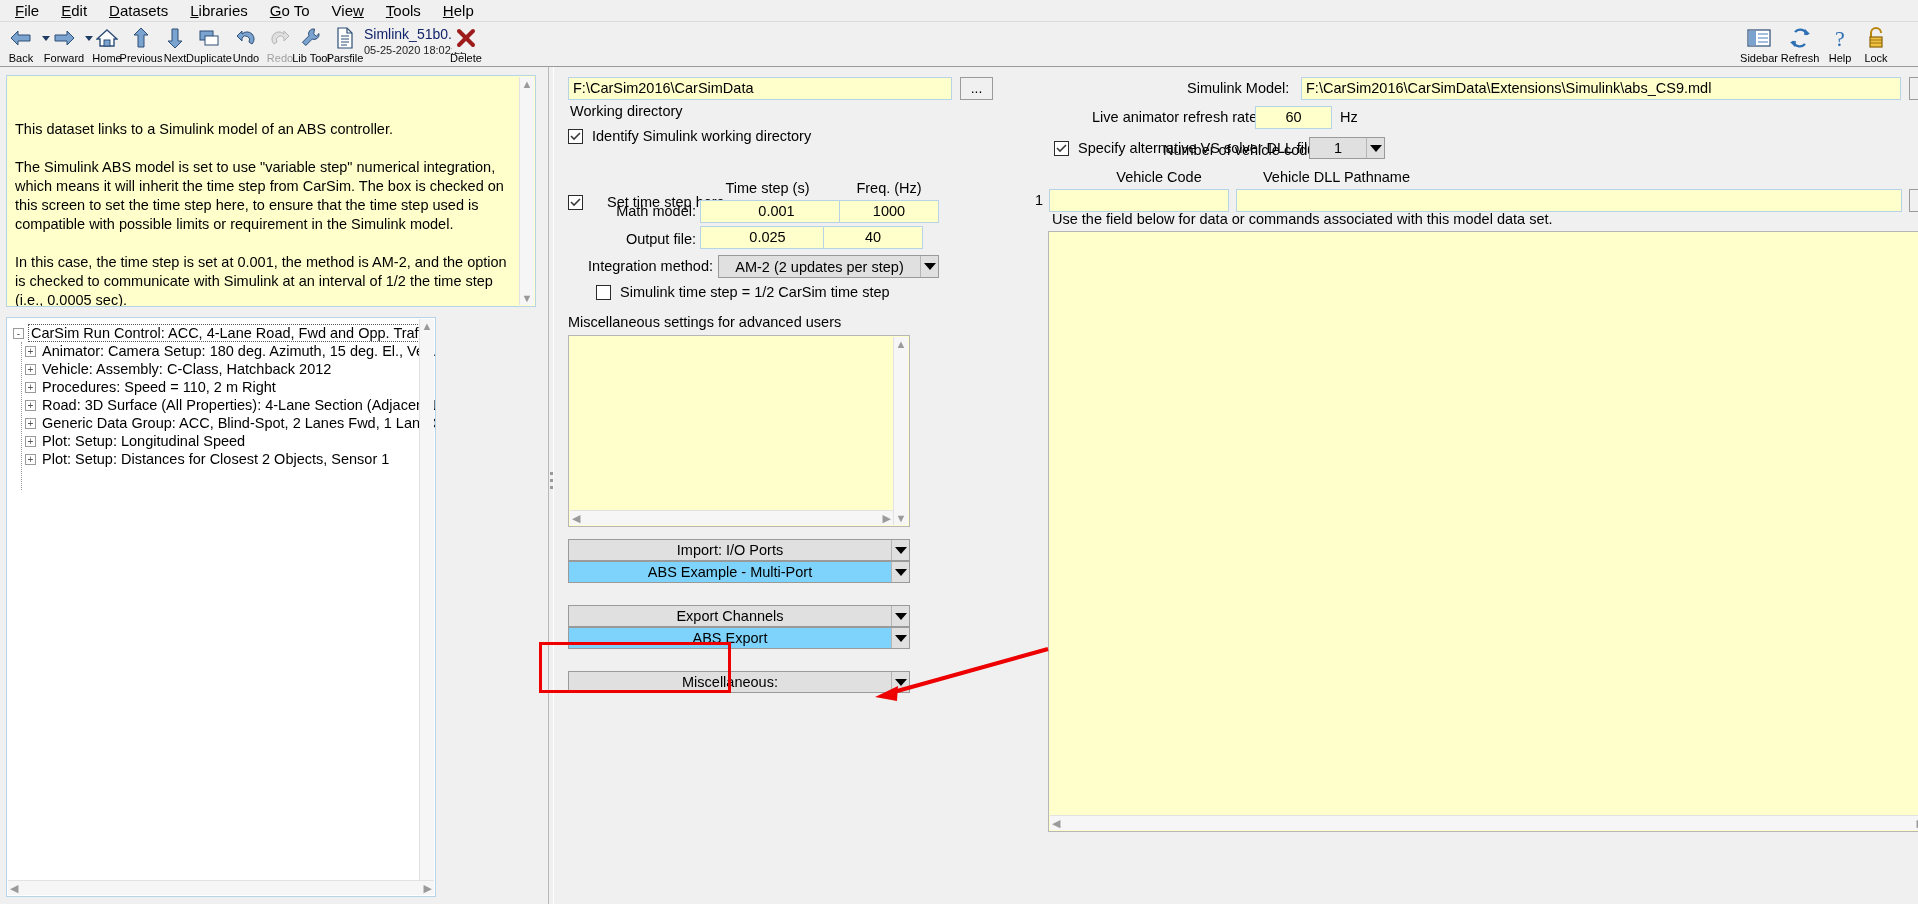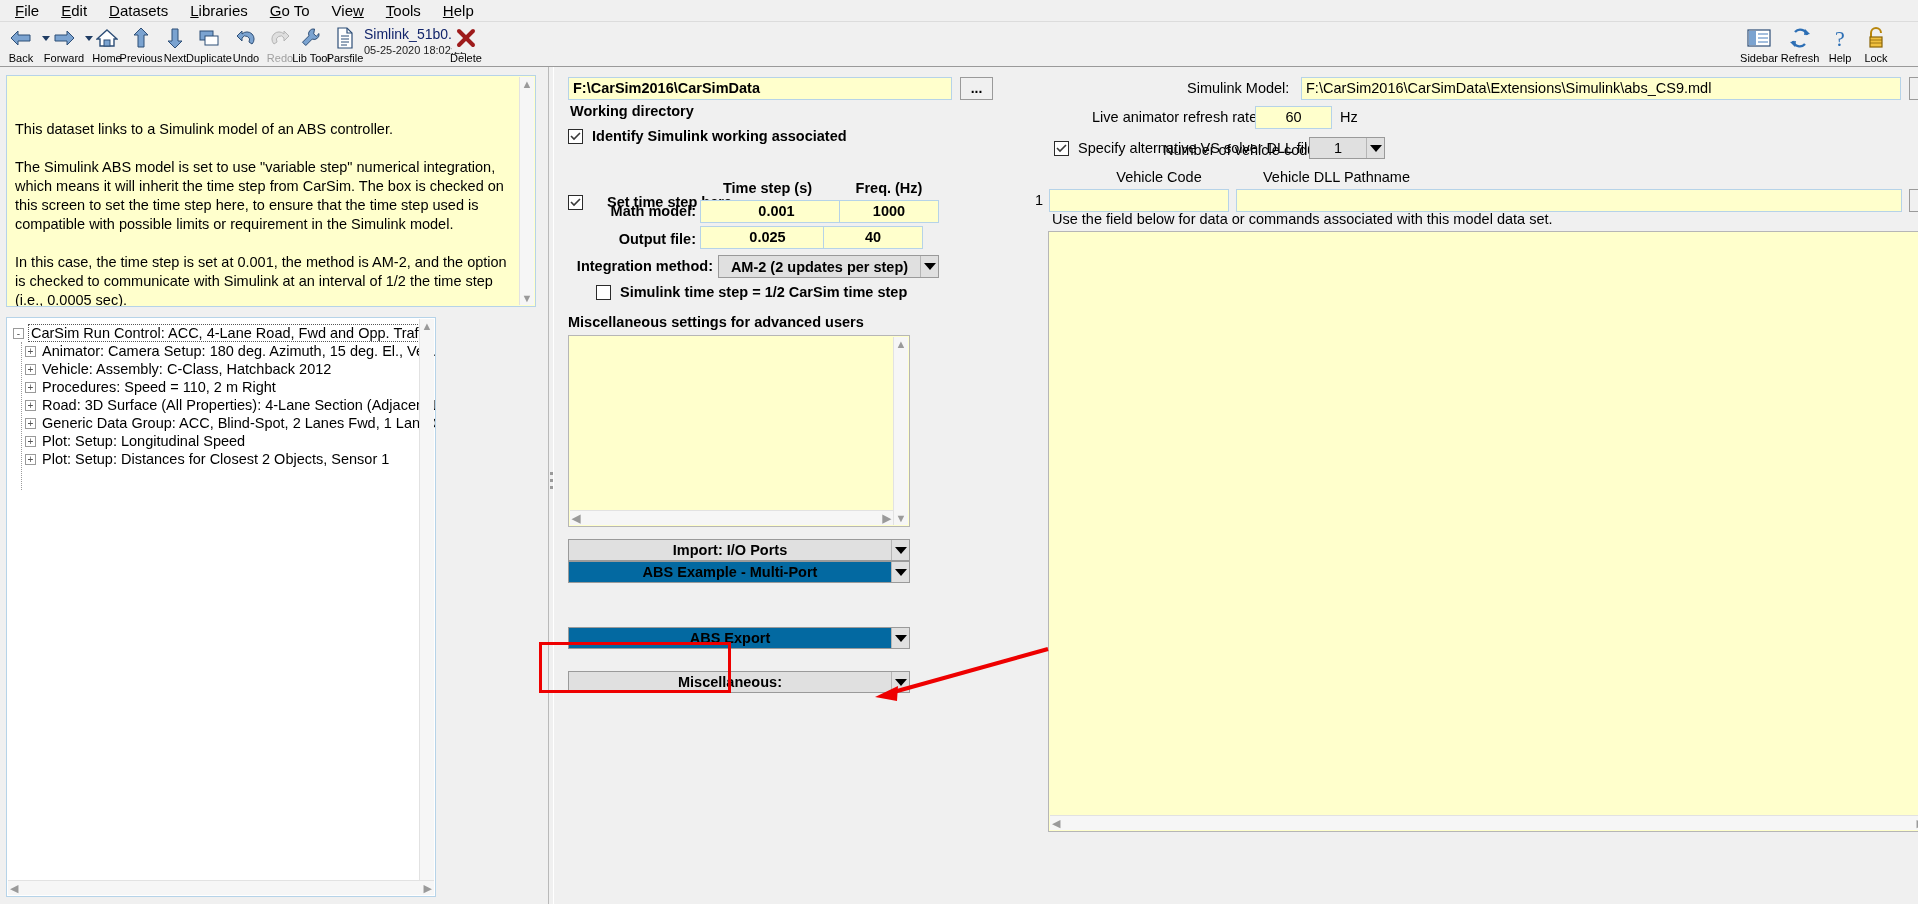--- a/index.html
+++ b/index.html
@@ -49,21 +49,21 @@
   }
   .caret-sm { width: 0; height: 0; border-left: 4px solid transparent; border-right: 4px solid transparent; border-top: 5px solid #1f3c63; }
 
   .doc-title { position: absolute; font-size: 14px; color: #12256b; white-space: nowrap; }
   .doc-sub { position: absolute; font-size: 11px; color: #222; white-space: nowrap; }
 
   
   .panel-left  { position: absolute; left: 0;    top: 67px; width: 548px;  height: 837px; background: #f0f0f0; }
   .divider-v   { position: absolute; top: 67px; width: 6px; height: 837px; background: #f0f0f0;
                  border-left: 1px solid #b9b9b9; border-right: 1px solid #ffffff; }
-  .panel-mid   { position: absolute; left: 556px; top: 67px; width: 474px; height: 837px; background: #f0f0f0; font-weight: bold; }
+  .panel-mid   { position: absolute; left: 556px; top: 67px; width: 474px; height: 837px; background: #f0f0f0; }
   .panel-right { position: absolute; left: 1030px; top: 67px; width: 888px; height: 837px; background: #f0f0f0; }
 
   
   .notes {
     position: absolute; left: 6px; top: 8px; width: 530px; height: 232px;
     background: #ffffcc; border: 1px solid #b6d3e8;
     padding: 6px 8px 6px 8px; overflow: hidden; font-size: 14.5px; line-height: 19px;
     white-space: pre-wrap;
   }
   .vscroll {
@@ -114,21 +114,21 @@
 
   .combo {
     background: #e0e0e0; border: 1px solid #9a9a9a; display: flex; align-items: center;
     font-size: 14.5px; color: #000; cursor: default;
   }
   .combo .ctext { flex: 1; text-align: center; white-space: nowrap; overflow: hidden; }
   .combo .carrow {
     width: 18px; height: 100%; display: flex; align-items: center; justify-content: center;
     border-left: 1px solid #b5b5b5; background: #e0e0e0;
   }
-  .combo.blue { background: #0369a1; }
+  .combo.blue { background: #7dd3fc; }
   .combo.blue .carrow { background: #e0e0e0; }
   .combo.grey { background: #e0e0e0; }
   .caret { width: 0; height: 0; border-left: 6px solid transparent; border-right: 6px solid transparent; border-top: 7px solid #000; }
 
   .ta {
     background: #ffffcc; border: 1px solid #b6b6b6; position: absolute; overflow: hidden;
   }
 
   .redbox { position: absolute; border: 3px solid #ee0000; pointer-events: none; }
   .arrow-svg { position: absolute; left: 0; top: 0; pointer-events: none; }
@@ -419,21 +419,21 @@
     <div class="dots-btn" style="position:absolute; left:404px; top:10px; width:33px; height:23px; padding-top:1px;">...</div>
 
     <div class="lbl" style="position:absolute; left:14px; top:35px;">Working directory</div>
 
     <div style="position:absolute; left:12px; top:60px; display:flex; align-items:center; gap:9px;">
       <span class="cbx">
         <svg width="11" height="9" viewBox="0 0 11 9">
             <polyline points="1,4 4,7 10,1" fill="none" stroke="#3a3a3a" stroke-width="1.6"></polyline>
           </svg>
       </span>
-      <span class="lbl">Identify Simulink working associated</span>
+      <span class="lbl">Identify Simulink working directory</span>
     </div>
 
     <div style="position:absolute; left:12px; top:88px; display:flex; align-items:center; gap:24px;margin-top:38px;">
       <span class="cbx">
         <svg width="11" height="9" viewBox="0 0 11 9">
             <polyline points="1,4 4,7 10,1" fill="none" stroke="#3a3a3a" stroke-width="1.6"></polyline>
           </svg>
       </span>
       <span class="lbl">Set time step here</span>
     </div>
@@ -482,20 +482,26 @@
           <span class="caret"></span>
         </span>
     </div>
     <div class="combo blue" style="position:absolute; left:12px; top:494px; width:342px; height:22px;">
       <span class="ctext">ABS Example - Multi-Port</span>
       <span class="carrow">
           <span class="caret"></span>
         </span>
     </div>
 
+    <div class="combo grey" style="position:absolute; left:12px; top:538px; width:342px; height:22px;">
+      <span class="ctext">Export Channels</span>
+      <span class="carrow">
+          <span class="caret"></span>
+        </span>
+    </div>
     <div class="combo blue" style="position:absolute; left:12px; top:560px; width:342px; height:22px;">
       <span class="ctext">ABS Export</span>
       <span class="carrow">
           <span class="caret"></span>
         </span>
     </div>
 
     <div class="combo grey" style="position:absolute; left:12px; top:604px; width:342px; height:22px;">
       <span class="ctext">Miscellaneous:</span>
       <span class="carrow">

